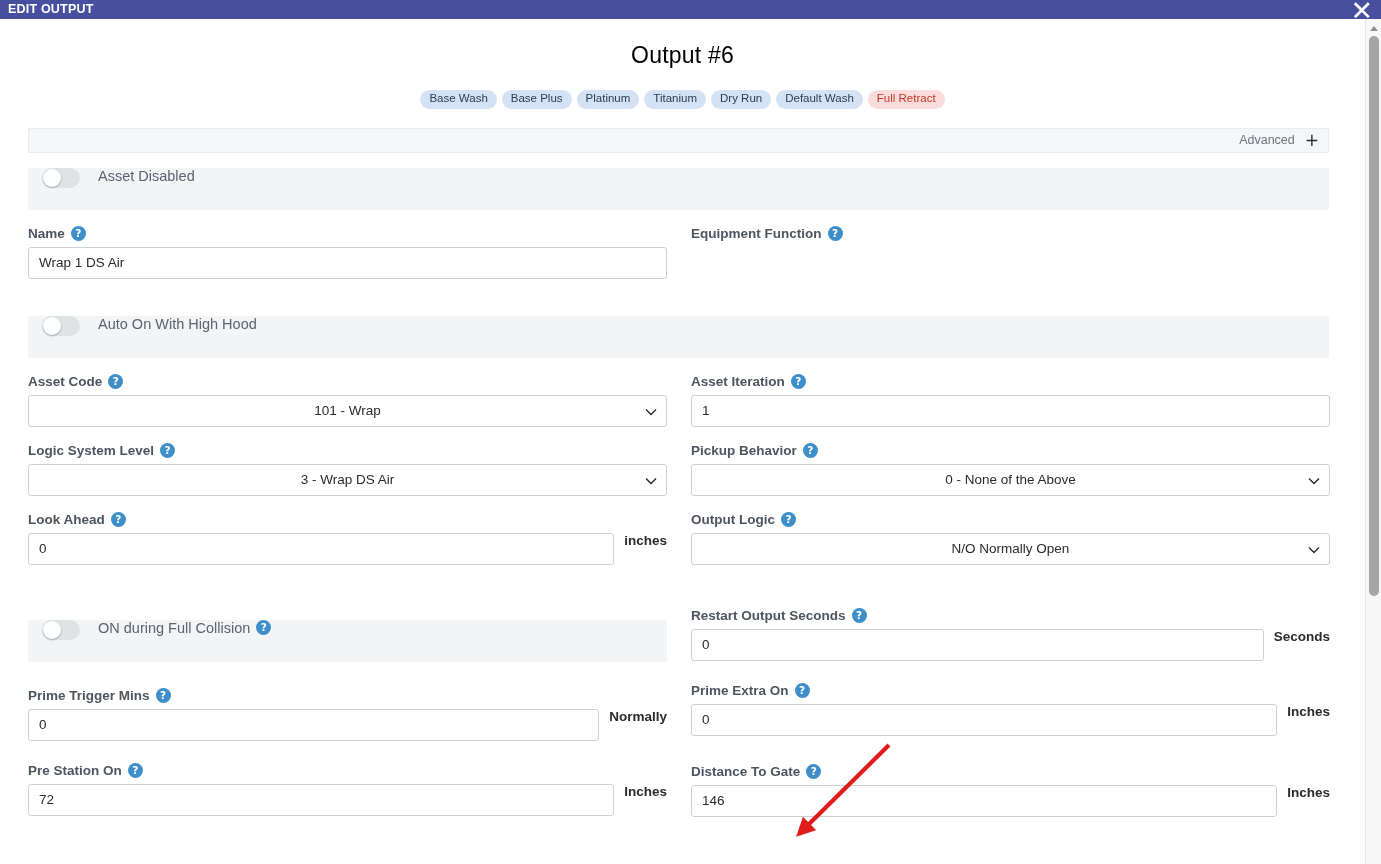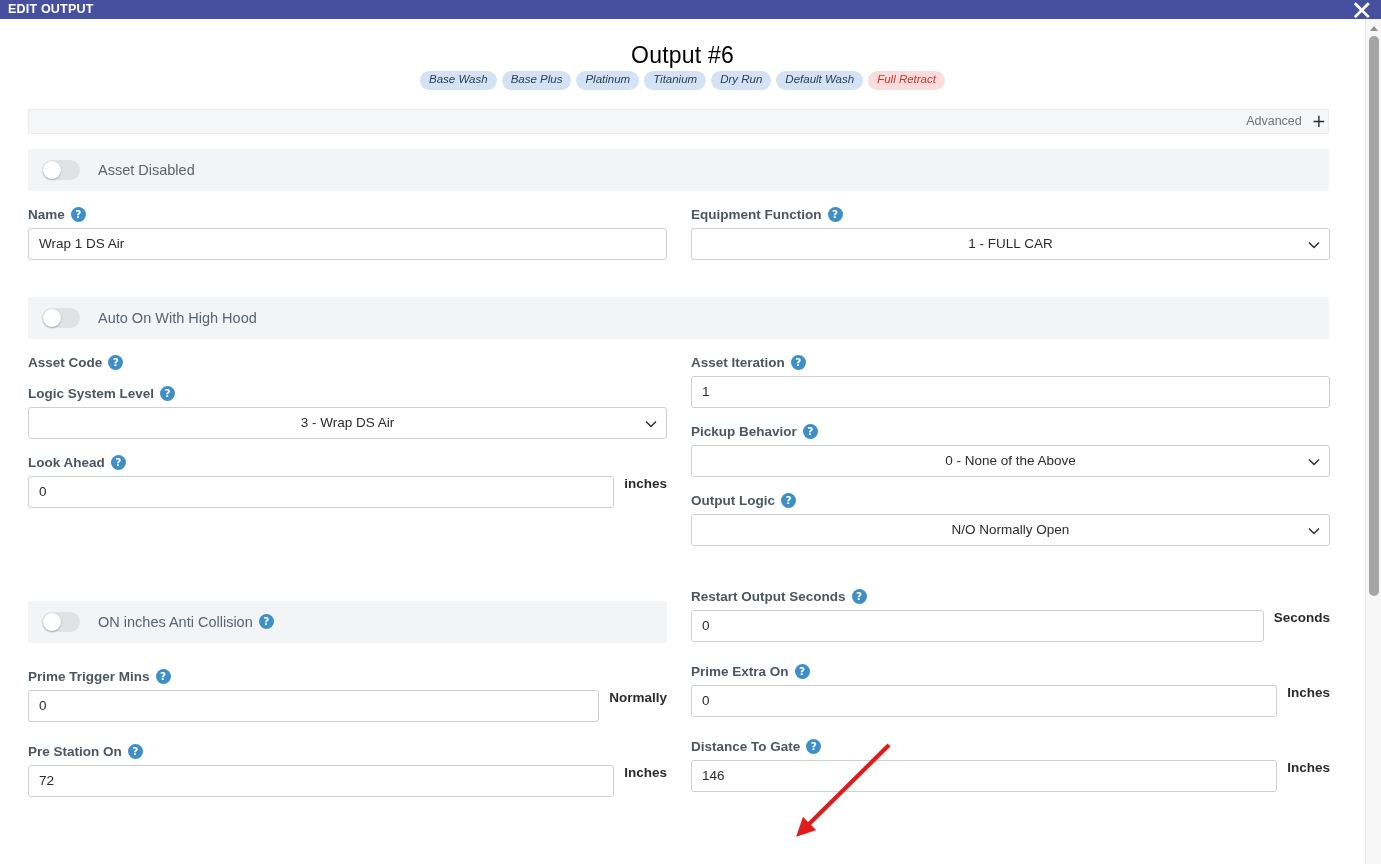--- a/index.html
+++ b/index.html
@@ -96,62 +96,61 @@
     font-weight: normal;
     letter-spacing: .2px;
   }
 
   
   .badge-row {
     display: flex;
     justify-content: center;
     align-items: center;
     gap: 5px;
-    margin-top: 2px;
-    font-style: italic;
+    margin-top: 21px;
   }
   .badge {
     font-size: 11.5px;
     padding: 3px 9px 4px 9px;
     border-radius: 10px;
     line-height: 1;
     white-space: nowrap;
   }
   .badge.blue { background: #d3e2f5; color: #2c3e50; }
   .badge.red  { background: #fadcdc; color: #c0392b; }
 
   
   .advanced-bar {
     margin: 19px 36px 0 28px;
     height: 25px;
     background: #f5f6f7;
     border: 1px solid #e9ebec;
     display: flex;
     align-items: center;
     justify-content: flex-end;
-    padding-right: 2px;
+    padding-right: 9px;
   }
   .advanced-label {
     font-size: 12.5px;
     color: #6c757d;
     margin-right: 10px;
   }
   .plus-icon {
     font-size: 17px;
     color: #2b2b2b;
     line-height: 1;
     font-family: "DejaVu Sans", sans-serif;
   }
 
   
   .toggle-row {
     background: #f2f4f5;
     border-radius: 2px;
     display: flex;
-    align-items: center;
+    align-items: flex-start;
     padding: 0 14px;
     height: 42px;
   }
   .toggle-row.full   { margin: 15px 36px 0 28px; }
   .toggle-row.half   { width: 639px; }
   .switch {
     position: relative;
     width: 38px; height: 20px;
     border-radius: 10px;
     background: #dfe3e6;
@@ -310,48 +309,48 @@
               <input class="text-input" type="text" value="Wrap 1 DS Air" style="">
             </div>
           </div>
         </div>
         <div class="col">
           <div class="field">
             <div class="field-label">
               <span>Equipment Function</span>
               <span class="help">?</span>
             </div>
+          </div>
+        </div>
+      </div>
+
+      <div class="spacer-22"></div>
+
+      <div class="toggle-row full">
+        <span class="switch">
+            <span class="knob"></span>
+          </span>
+        <span class="toggle-label">Auto On With High Hood</span>
+      </div>
+
+      <div class="grid">
+        <div class="col">
+
+          <div class="field">
+            <div class="field-label">
+              <span>Asset Code</span>
+              <span class="help">?</span>
+            </div>
             <div class="select-box">
-              <span class="select-value">1 - FULL CAR</span>
+              <span class="select-value">101 - Wrap</span>
               <span class="chev">
                 <svg viewBox="0 0 12 8" width="12" height="8">
                     <path d="M1 1.5 L6 6.5 L11 1.5" fill="none" stroke="#2b2b2b" stroke-width="1.4"></path>
                   </svg>
               </span>
-            </div>
-          </div>
-        </div>
-      </div>
-
-      <div class="spacer-22"></div>
-
-      <div class="toggle-row full">
-        <span class="switch">
-            <span class="knob"></span>
-          </span>
-        <span class="toggle-label">Auto On With High Hood</span>
-      </div>
-
-      <div class="grid">
-        <div class="col">
-
-          <div class="field">
-            <div class="field-label">
-              <span>Asset Code</span>
-              <span class="help">?</span>
             </div>
           </div>
 
           <div class="field">
             <div class="field-label">
               <span>Logic System Level</span>
               <span class="help">?</span>
             </div>
             <div class="select-box">
               <span class="select-value">3 - Wrap DS Air</span>
@@ -425,21 +424,21 @@
 
       <div class="spacer-13"></div>
 
       <div class="grid">
         <div class="col">
 
           <div class="toggle-row half" style="margin-top:20px;">
             <span class="switch">
                 <span class="knob"></span>
               </span>
-            <span class="toggle-label">ON inches Anti Collision</span>
+            <span class="toggle-label">ON during Full Collision</span>
             <span class="help row-help">?</span>
           </div>
 
           <div class="field" style="margin-top:26px;">
             <div class="field-label">
               <span>Prime Trigger Mins</span>
               <span class="help">?</span>
             </div>
             <div class="input-line">
               <input class="text-input" type="text" value="0" style="">
@@ -476,21 +475,21 @@
             <div class="field-label">
               <span>Prime Extra On</span>
               <span class="help">?</span>
             </div>
             <div class="input-line">
               <input class="text-input" type="text" value="0" style="">
               <span class="unit">Inches</span>
             </div>
           </div>
 
-          <div class="field" style="margin-top:22px;">
+          <div class="field" style="margin-top:28px;">
             <div class="field-label">
               <span>Distance To Gate</span>
               <span class="help">?</span>
             </div>
             <div class="input-line">
               <input class="text-input" type="text" value="146" style="">
               <span class="unit">Inches</span>
             </div>
           </div>
 

